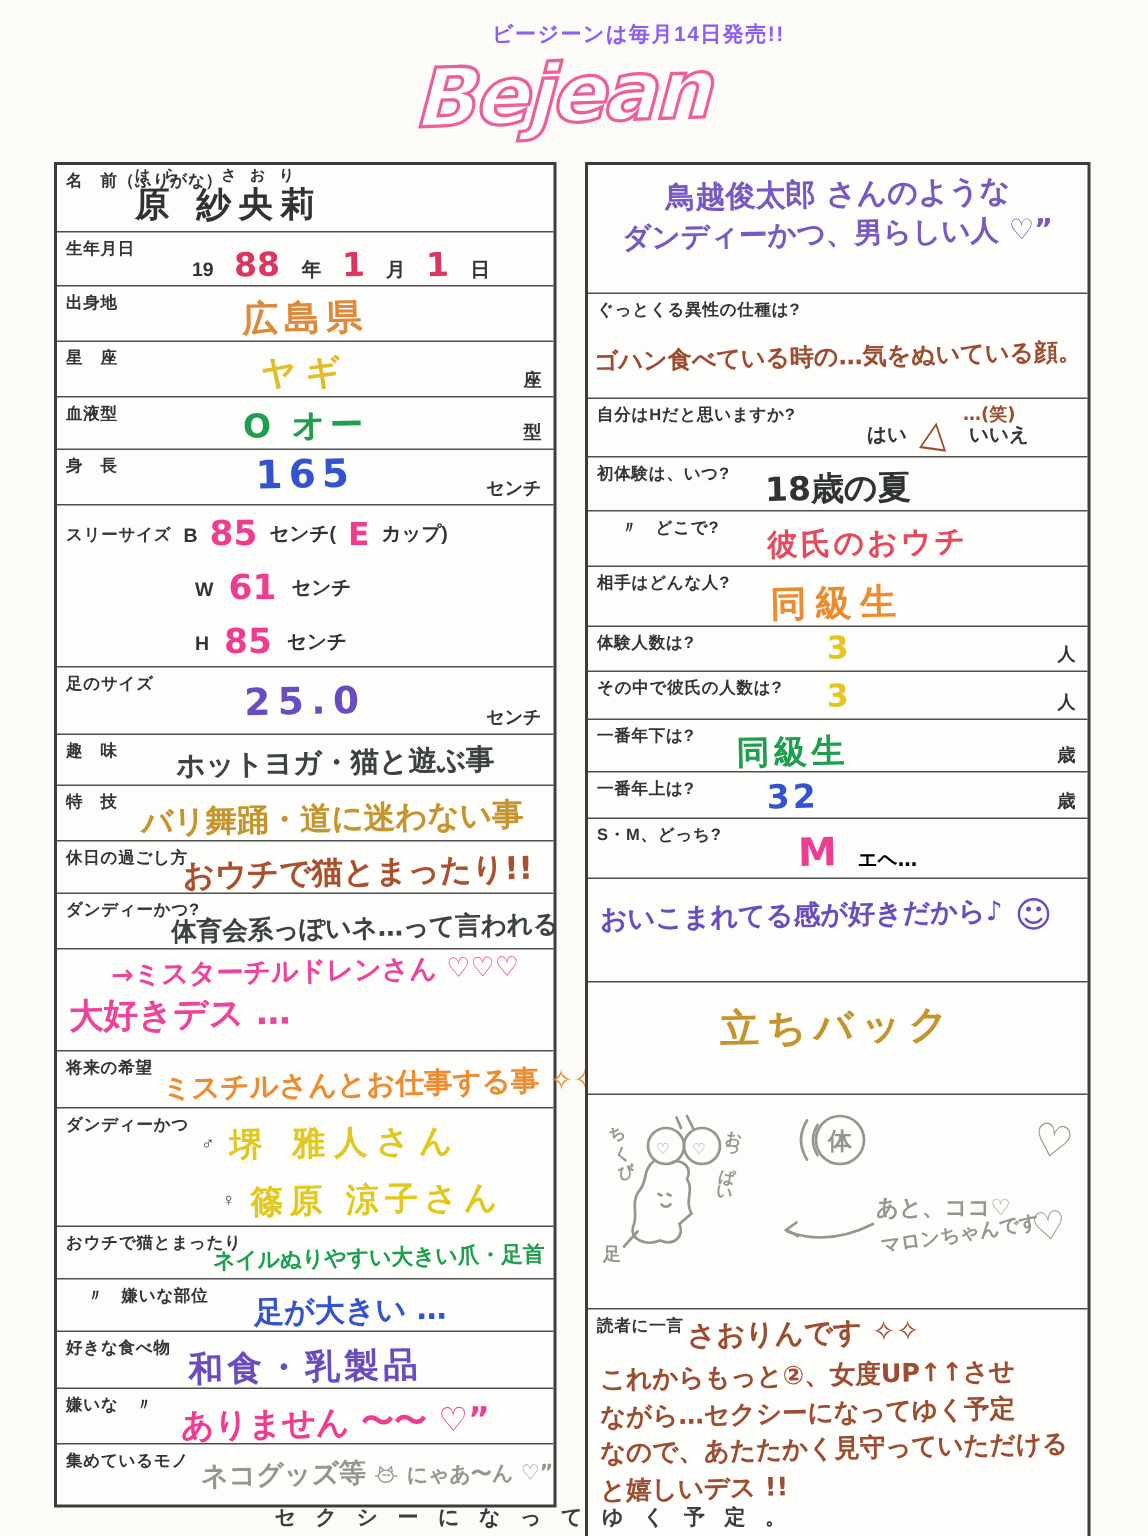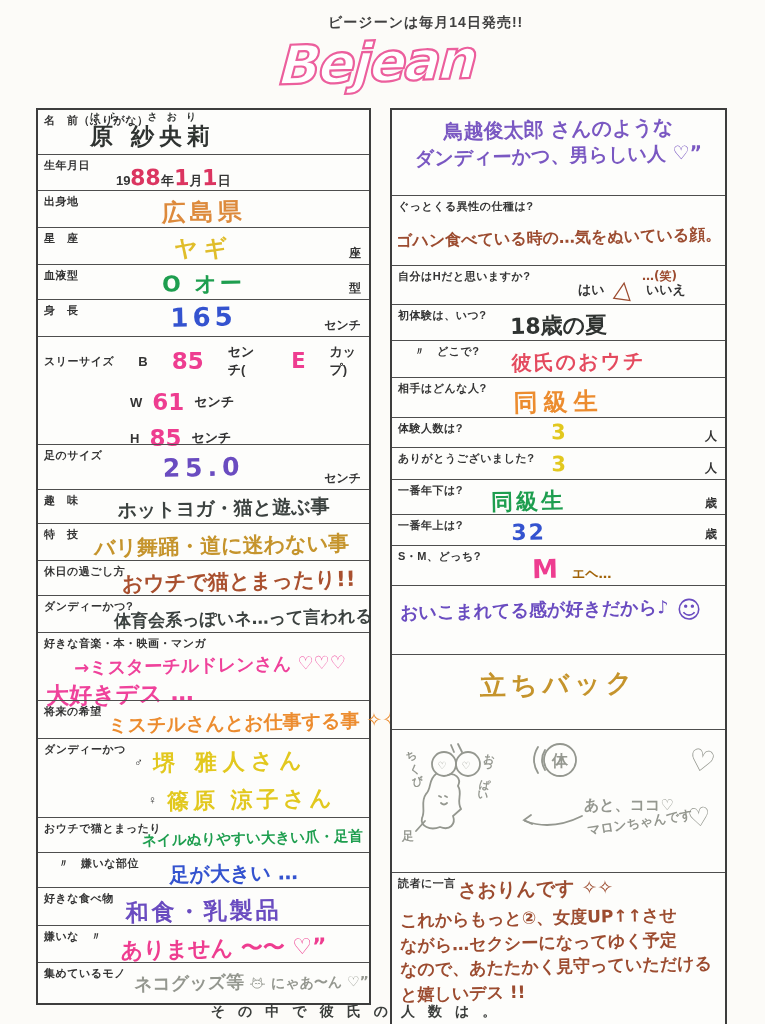--- a/index.html
+++ b/index.html
@@ -26,41 +26,41 @@
   .tilt { transform:rotate(-1.2deg); }
 
   .flexline { display:flex; align-items:baseline; }
   .footer { position:absolute; top:1003px; left:120px; width:480px; text-align:center;
             font-size:14px; font-weight:bold; letter-spacing:13px; color:#3b3e3c; }
 </style>
 </head>
 <body>
 
 <div class="header">
-  <div class="tagline" style="color: #404040;">ビージーンは毎月14日発売!!</div>
+  <div class="tagline" style="color: #8b5cf6;">ビージーンは毎月14日発売!!</div>
   <svg width="260" height="66" viewBox="0 0 260 66" style="color:#ec5f9d">
     <g transform="rotate(-2 20 40) skewX(-6)">
       <text x="10" y="52" font-family="DejaVu Sans, sans-serif" font-size="54" font-weight="bold" font-style="italic" fill="#ffffff" stroke="currentColor" stroke-width="2.2" letter-spacing="-2">Bejean</text>
     </g>
   </svg>
 </div>
 
 <div class="table" id="left-table">
 
   <div class="row" style="height:44px">
     <span class="lbl abs">名　前（ふりがな）</span>
     <div style="padding-left:52px;">
       <div class="hw" style="font-size: 10px; letter-spacing: 9px; color: rgb(47, 51, 49);">はら　さおり</div>
       <div class="hw" style="font-size: 23px; letter-spacing: 5px; margin-top: -3px; color: rgb(47, 51, 49);">原 紗央莉</div>
     </div>
   </div>
 
   <div class="row" style="height:36px">
     <span class="lbl abs">生年月日</span>
-    <div class="flexline" style="padding:10px 0 0 78px;">
+    <div class="flexline" style="gap:14px;padding:10px 0 0 78px;margin-left:12px;">
       <span class="printed">19</span>
       <span class="hw tilt" style="font-size: 22px; color: rgb(219, 53, 96);">88</span>
       <span class="printed">年</span>
       <span class="hw tilt" style="font-size: 22px; color: rgb(219, 53, 96);">1</span>
       <span class="printed">月</span>
       <span class="hw tilt" style="font-size: 22px; color: rgb(219, 53, 96);">1</span>
       <span class="printed">日</span>
     </div>
   </div>
 
@@ -81,21 +81,21 @@
     <span class="unit">型</span>
   </div>
 
   <div class="row" style="height:37px">
     <span class="lbl abs">身　長</span>
     <div class="ans hw tilt" style="font-size: 26px; letter-spacing: 4px; padding-top: 2px; color: rgb(52, 83, 207);">165</div>
     <span class="unit">センチ</span>
   </div>
 
   <div class="row" style="height:108px">
-    <div class="flexline" style="gap:24px;padding:6px 0 0 6px;align-items:center;">
+    <div class="flexline" style="gap:8px;padding:6px 0 0 6px;align-items:center;">
       <span class="lbl">スリーサイズ</span>
       <span class="printed">B</span>
       <span class="hw" style="font-size: 23px; color: rgb(238, 61, 144);">85</span>
       <span class="printed">センチ(</span>
       <span class="hw" style="font-size: 21px; color: rgb(238, 61, 144);">E</span>
       <span class="printed">カップ)</span>
     </div>
     <div class="flexline" style="gap:10px;padding:10px 0 0 92px;align-items:center;">
       <span class="printed">W</span>
       <span class="hw" style="font-size: 23px; color: rgb(238, 61, 144);">61</span>
@@ -128,21 +128,20 @@
     <span class="lbl abs">休日の過ごし方</span>
     <div class="ans hw tilt" style="font-size: 21px; padding: 7px 0px 0px 70px; color: rgb(169, 80, 47);">おウチで猫とまったり!!</div>
   </div>
 
   <div class="row" style="height:37px">
     <span class="lbl abs">ダンディーかつ?</span>
     <div class="ans hw tilt" style="font-size: 17px; padding: 12px 0px 0px 76px; color: rgb(60, 66, 64);">体育会系っぽいネ…って言われる</div>
   </div>
 
   <div class="row" style="height:68px">
-    <div class="lbl" style="padding:3px 0 0 6px">好きな音楽・本・映画・マンガ</div>
     <div class="hw tilt" style="font-size: 18px; margin: 2px 0px 0px 36px; color: rgb(239, 66, 155);">→ミスターチルドレンさん ♡♡♡</div>
     <div class="hw tilt" style="font-size: 23px; margin: 0px 0px 0px 8px; color: rgb(239, 66, 155);">大好きデス …</div>
   </div>
 
   <div class="row" style="height:38px">
     <span class="lbl abs">将来の希望</span>
     <div class="ans hw tilt" style="font-size: 19px; padding: 10px 0px 0px 70px; color: rgb(236, 140, 47);">ミスチルさんとお仕事する事 ✧✧</div>
   </div>
 
   <div class="row" style="height:79px">
@@ -232,42 +231,42 @@
     <div class="ans hw tilt" style="font-size: 24px; letter-spacing: 6px; padding-top: 8px; color: rgb(236, 140, 47);">同級生</div>
   </div>
 
   <div class="row" style="height:30px">
     <span class="lbl abs">体験人数は?</span>
     <div class="ans hw tilt" style="font-size: 21px; padding-top: 2px; color: rgb(226, 200, 30);">3</div>
     <span class="unit">人</span>
   </div>
 
   <div class="row" style="height:32px">
-    <span class="lbl abs">ありがとうございました?</span>
+    <span class="lbl abs">その中で彼氏の人数は?</span>
     <div class="ans hw tilt" style="font-size: 21px; padding-top: 4px; color: rgb(226, 200, 30);">3</div>
     <span class="unit">人</span>
   </div>
 
   <div class="row" style="height:35px">
     <span class="lbl abs">一番年下は?</span>
     <div class="ans hw tilt" style="font-size: 22px; letter-spacing: 3px; padding: 6px 60px 0px 0px; color: rgb(30, 158, 79);">同級生</div>
     <span class="unit">歳</span>
   </div>
 
   <div class="row" style="height:31px">
     <span class="lbl abs">一番年上は?</span>
     <div class="ans hw tilt" style="font-size: 22px; letter-spacing: 2px; padding: 4px 60px 0px 0px; color: rgb(52, 83, 207);">32</div>
     <span class="unit">歳</span>
   </div>
 
   <div class="row" style="height:40px">
     <span class="lbl abs">S・M、どっち?</span>
     <div class="flexline" style="gap:14px;padding:8px 0 0 140px;align-items:baseline;">
       <span class="hw tilt" style="font-size: 26px; color: rgb(238, 61, 144);">M</span>
-      <span class="hw" style="font-size: 13px; color: #a16207;">エヘ…</span>
+      <span class="hw" style="font-size: 13px; color: #000000;">エヘ…</span>
     </div>
   </div>
 
   <div class="row" style="height:69px">
     <div class="flexline" style="gap:8px;padding:10px 0 0 8px;align-items:center;">
       <span class="hw tilt" style="font-size: 18px; color: rgb(106, 76, 192);">おいこまれてる感が好きだから♪</span>
       <span class="hw" style="font-size: 24px; color: rgb(106, 76, 192);">☺</span>
     </div>
   </div>
 
@@ -311,13 +310,13 @@
   <div class="row" style="height:159px">
     <span class="lbl abs">読者に一言</span>
     <div class="hw tilt" style="font-size: 19px; margin: 2px 0px 0px 66px; color: rgb(156, 76, 48);">さおりんです ✧✧</div>
     <div class="hw tilt" style="font-size: 17px; margin: 4px 0px 0px 8px; line-height: 1.45; color: rgb(156, 76, 48);">これからもっと②、女度UP↑↑させ</div>
     <div class="hw tilt" style="font-size: 17px; margin-left: 8px; line-height: 1.45; color: rgb(156, 76, 48);">ながら…セクシーになってゆく予定</div>
     <div class="hw tilt" style="font-size: 17px; margin-left: 8px; line-height: 1.45; color: rgb(156, 76, 48);">なので、あたたかく見守っていただける</div>
     <div class="hw tilt" style="font-size: 17px; margin-left: 8px; line-height: 1.45; color: rgb(156, 76, 48);">と嬉しいデス !!</div>
   </div>
 </div>
 
-<div class="footer">その中で彼氏の人数は。</div>
+<div class="footer">セクシーになってゆく予定。</div>
 
 </body></html>

